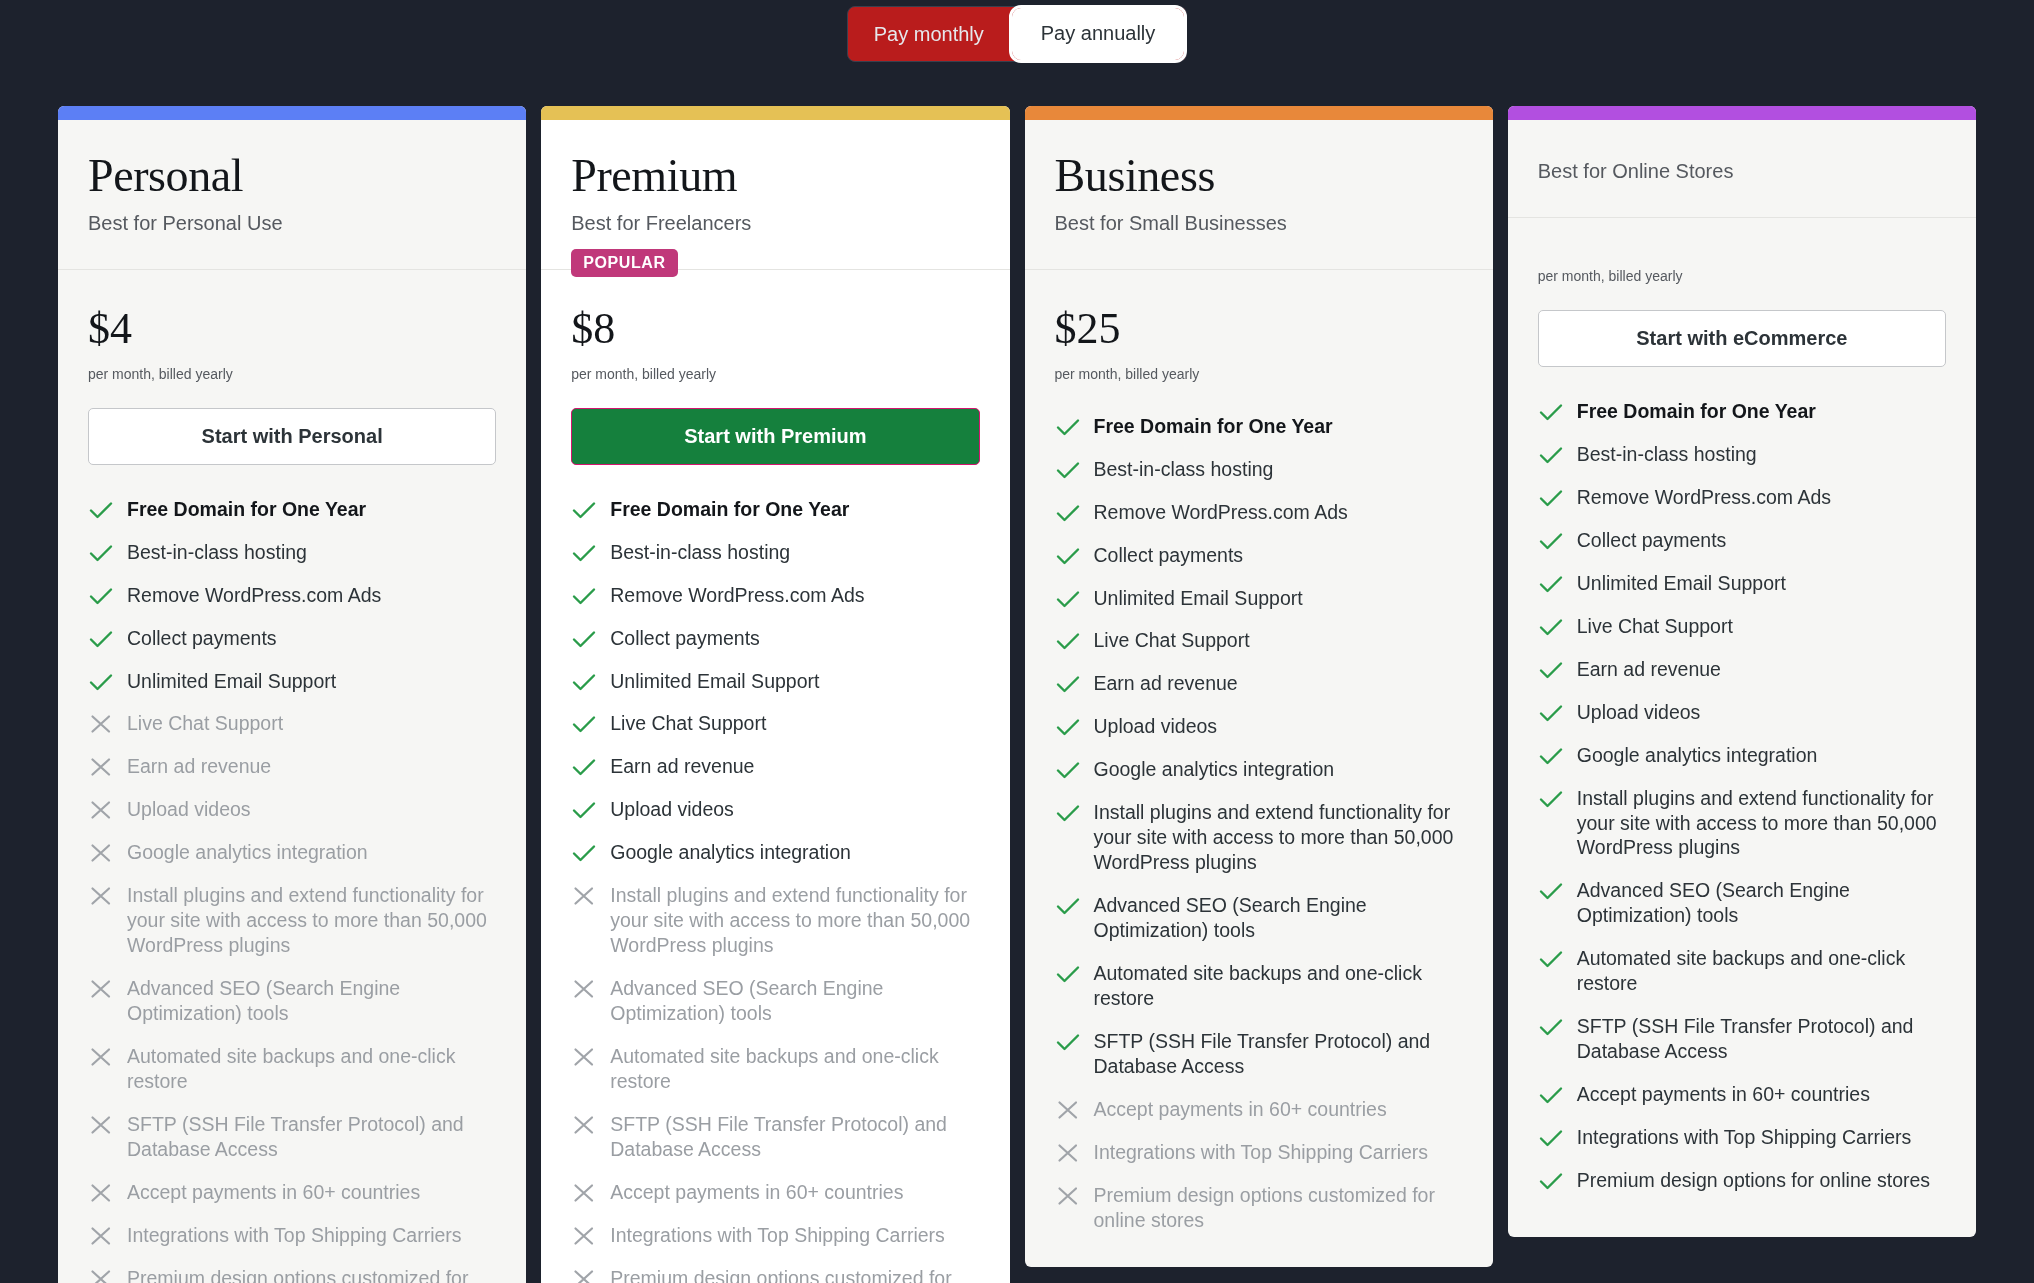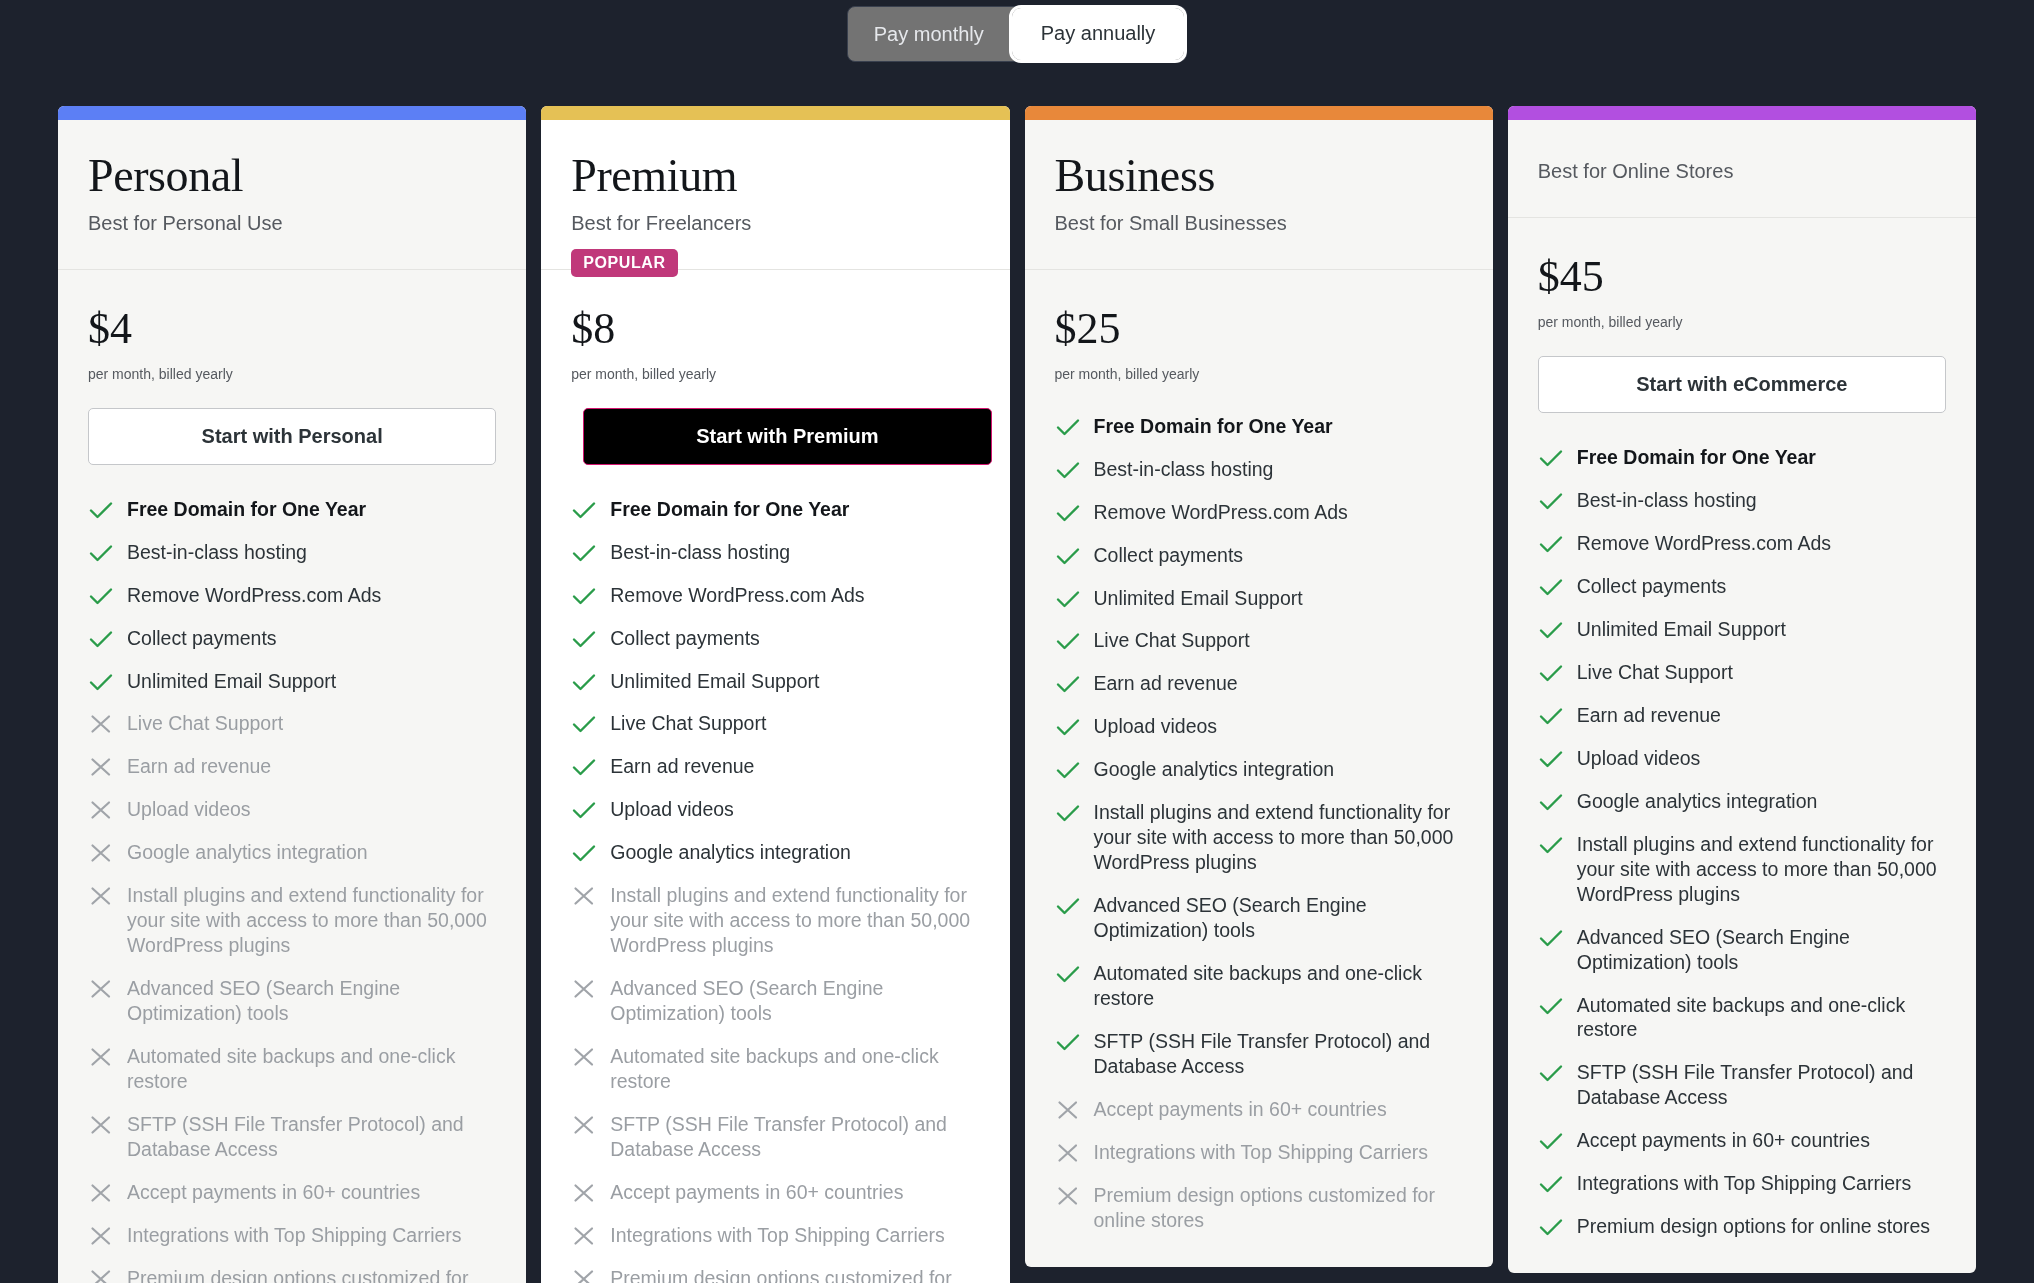--- a/index.html
+++ b/index.html
@@ -21,21 +21,21 @@
     width: 100%;
     display: flex;
     justify-content: center;
     padding-top: 6px;
   }
   .toggle {
     display: inline-flex;
     align-items: center;
     border: 1px solid #39404e;
     border-radius: 8px;
-    background: #737373;
+    background: #b91c1c;
     height: 56px;
     padding: 0;
   }
   .toggle-opt {
     font-size: 20px;
     color: #e6e8ec;
     padding: 0 26px;
     height: 56px;
     line-height: 56px;
     cursor: pointer;
@@ -139,24 +139,23 @@
     font-weight: bold;
     padding: 16px 8px;
     border-radius: 5px;
     background: #ffffff;
     border: 1px solid #c5c7ca;
     color: #2c3338;
     cursor: pointer;
     font-family: "Liberation Sans", sans-serif;
   }
   .cta.primary {
-    background: #000000;
+    background: #15803d;
     border-color: #d3156f;
     color: #ffffff;
-    margin-left: 12px;
   }
 
   .features {
     list-style: none;
     padding: 32px 30px 34px 30px;
   }
   .feature {
     display: flex;
     align-items: flex-start;
     margin-bottom: 18px;
@@ -623,21 +622,20 @@
         </li>
       </ul>
     </div>
     <div class="card">
       <div class="card-topbar" style="background: rgb(178, 79, 224);"></div>
       <div class="card-head">
         <div class="plan-tagline">Best for Online Stores</div>
       </div>
       <div class="badge-slot"></div>
       <div class="card-price">
-        <div class="price">$45</div>
         <div class="price-note">per month, billed yearly</div>
       </div>
       <div class="cta-wrap">
         <button class="cta">Start with eCommerce</button>
       </div>
       <ul class="features">
         <li class="feature on first">
           <span class="mark">
             <svg width="26" height="22" viewBox="0 0 26 22" fill="none">
               <path d="M3 11.5 L9.5 18 L23 4.5" stroke="#2a9c4a" stroke-width="2.4" stroke-linecap="round" stroke-linejoin="round"></path>

